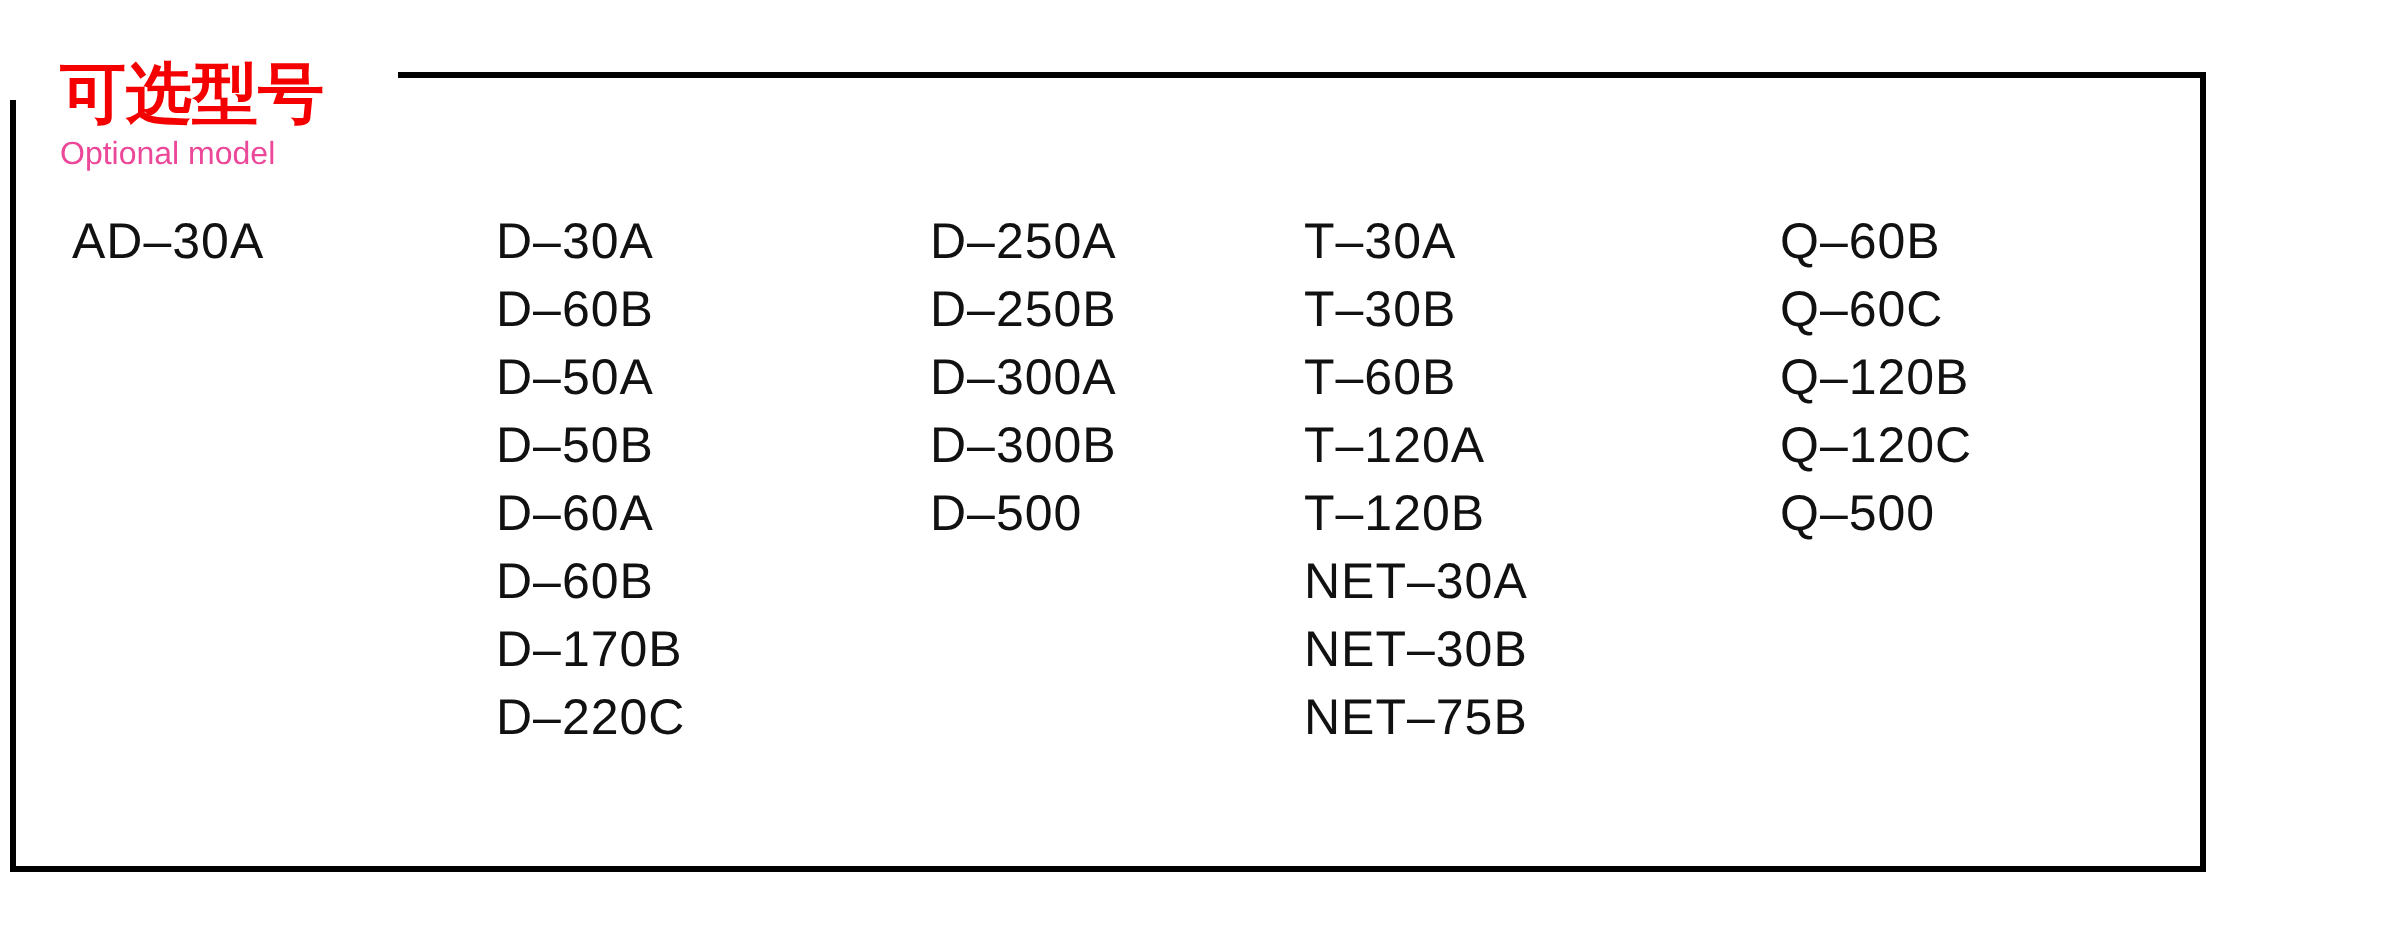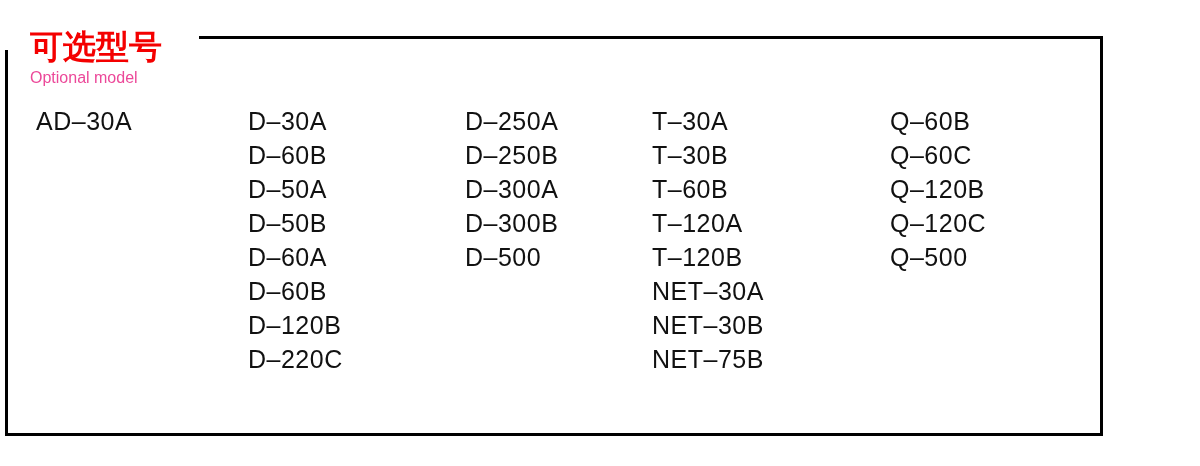--- a/index.html
+++ b/index.html
@@ -117,21 +117,21 @@
       <div class="model-col" style="left: 36px;">
         <div class="model-item">AD–30A</div>
       </div>
       <div class="model-col" style="left: 248px;">
         <div class="model-item">D–30A</div>
         <div class="model-item">D–60B</div>
         <div class="model-item">D–50A</div>
         <div class="model-item">D–50B</div>
         <div class="model-item">D–60A</div>
         <div class="model-item">D–60B</div>
-        <div class="model-item">D–120B</div>
+        <div class="model-item">D–170B</div>
         <div class="model-item">D–220C</div>
       </div>
       <div class="model-col" style="left: 465px;">
         <div class="model-item">D–250A</div>
         <div class="model-item">D–250B</div>
         <div class="model-item">D–300A</div>
         <div class="model-item">D–300B</div>
         <div class="model-item">D–500</div>
       </div>
       <div class="model-col" style="left: 652px;">

